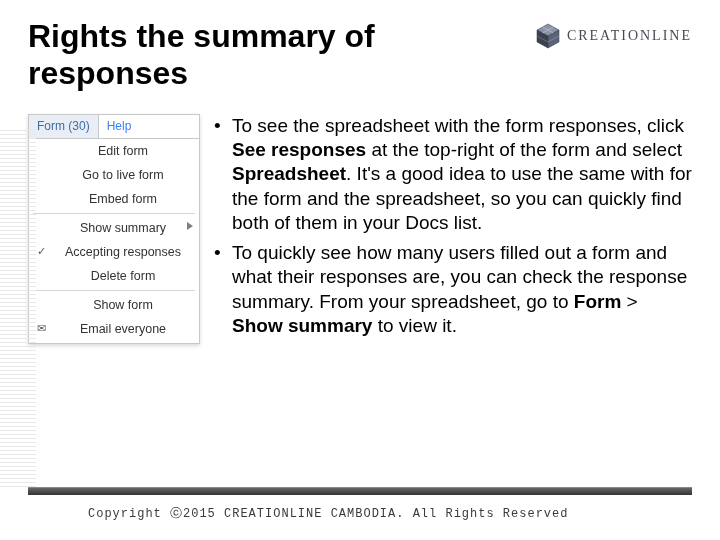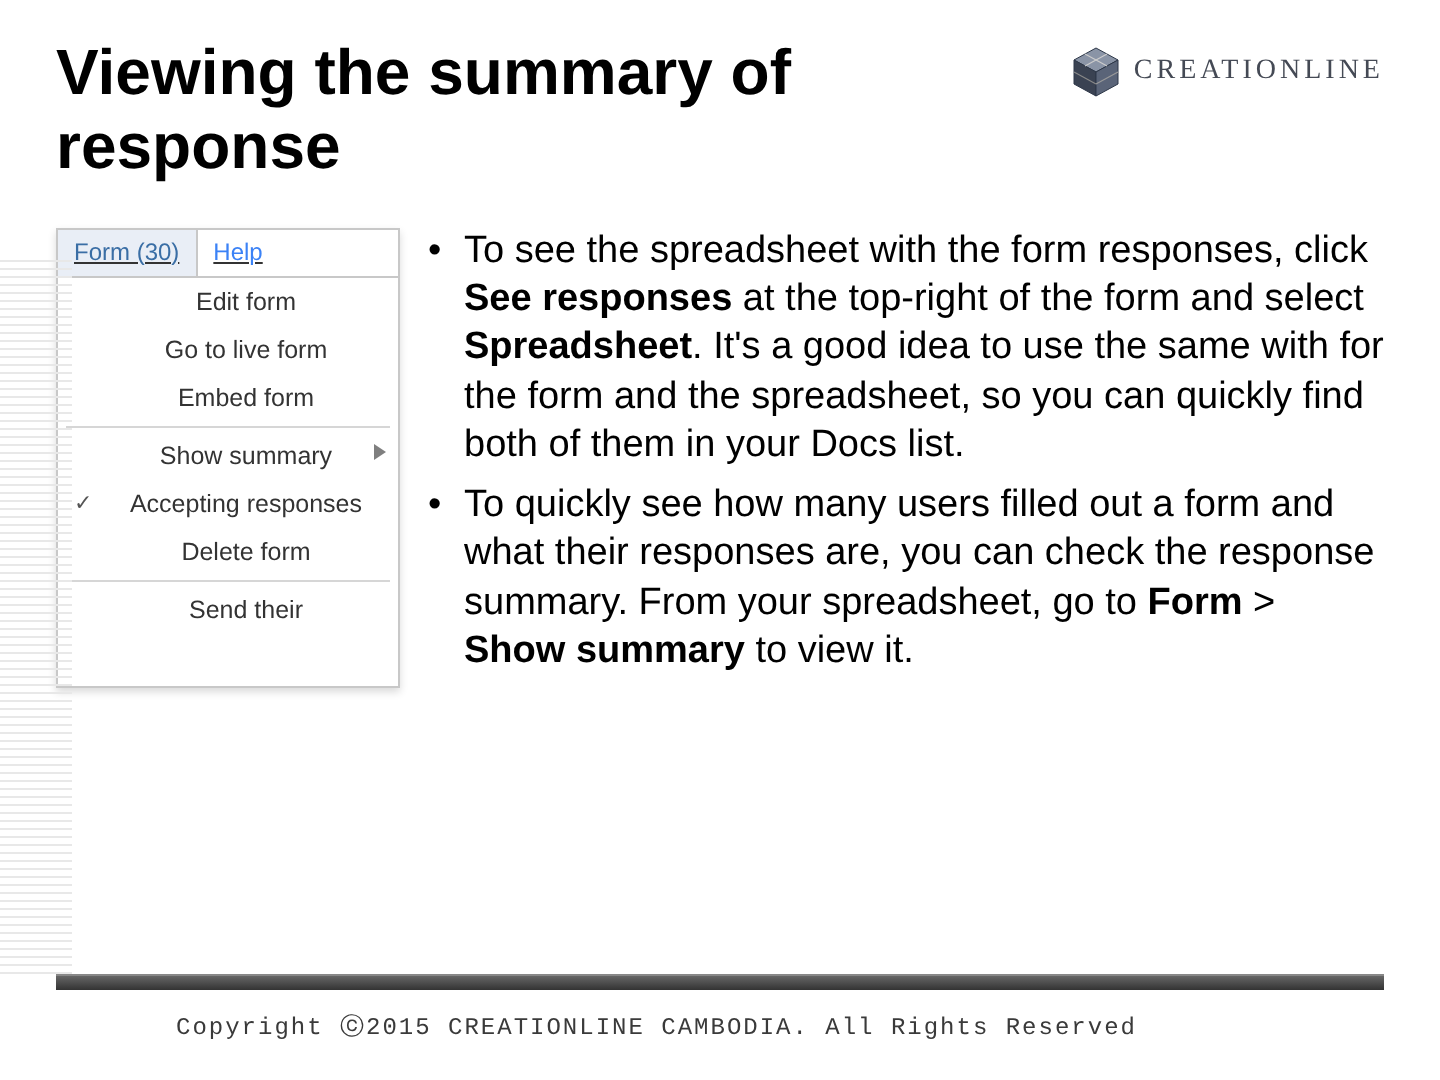--- a/index.html
+++ b/index.html
@@ -65,21 +65,20 @@
     font-size: 12.5px;
     color: #333;
     border: 1px solid #c8c8c8;
     background: #fff;
     box-shadow: 0 2px 4px rgba(0,0,0,0.15);
   }
   .menu-top {
     display: flex;
     background: #fff;
     border-bottom: 1px solid #c8c8c8;
-    text-decoration: underline;
   }
   .menu-tab {
     padding: 4px 8px 5px 8px;
     font-size: 12px;
     color: #3b82f6;
   }
   .menu-tab.active {
     background: #e9eef6;
     border-right: 1px solid #c8c8c8;
     color: #3a6ea5;
@@ -160,21 +159,21 @@
     font-family: "Courier New", monospace;
   }
 </style>
 </head>
 <body>
 
 <div class="slide">
   <div class="lines-bg"></div>
 
   <div class="header">
-    <h1 class="title">Viewing the summary of response</h1>
+    <h1 class="title">Rights the summary of responses</h1>
     <div class="logo">
       <svg width="30" height="28" viewBox="0 0 30 28">
         <g fill="#4a5568" stroke="#2d3748" stroke-width="0.5">
           <polygon points="15,2 26,8 15,14 4,8" fill="#8a94a6"></polygon>
           <polygon points="4,8 15,14 15,26 4,20" fill="#3a4252"></polygon>
           <polygon points="26,8 15,14 15,26 26,20" fill="#5a6478"></polygon>
           <line x1="9.5" y1="5" x2="20.5" y2="11" stroke="#ccc" stroke-width="0.6"></line>
           <line x1="20.5" y1="5" x2="9.5" y2="11" stroke="#ccc" stroke-width="0.6"></line>
           <line x1="4" y1="14" x2="15" y2="20" stroke="#888" stroke-width="0.6"></line>
           <line x1="26" y1="14" x2="15" y2="20" stroke="#999" stroke-width="0.6"></line>
@@ -192,21 +191,22 @@
         <div class="menu-tab">Help</div>
       </div>
       <div class="menu-item">Edit form</div>
       <div class="menu-item">Go to live form</div>
       <div class="menu-item">Embed form</div>
       <div class="menu-divider"></div>
       <div class="menu-item menu-cursor">Show summary</div>
       <div class="menu-item menu-check">Accepting responses</div>
       <div class="menu-item">Delete form</div>
       <div class="menu-divider"></div>
-      <div class="menu-item">Send their</div>
+      <div class="menu-item">Show form</div>
+      <div class="menu-item menu-mail">Email everyone</div>
     </div>
 
     <div class="bullets">
       <ul>
         <li>
           <span>To see the spreadsheet with the form responses, click </span><span class="bold">See responses</span><span> at the top-right of the form and select </span><span class="bold">Spreadsheet</span><span>. It's a good idea to use the same with for the form and the spreadsheet, so you can quickly find both of them in your Docs list.</span>
         </li>
         <li>
           <span>To quickly see how many users filled out a form and what their responses are, you can check the response summary. From your spreadsheet, go to </span><span class="bold">Form</span><span> &gt; </span><span class="bold">Show summary</span><span> to view it.</span>
         </li>

